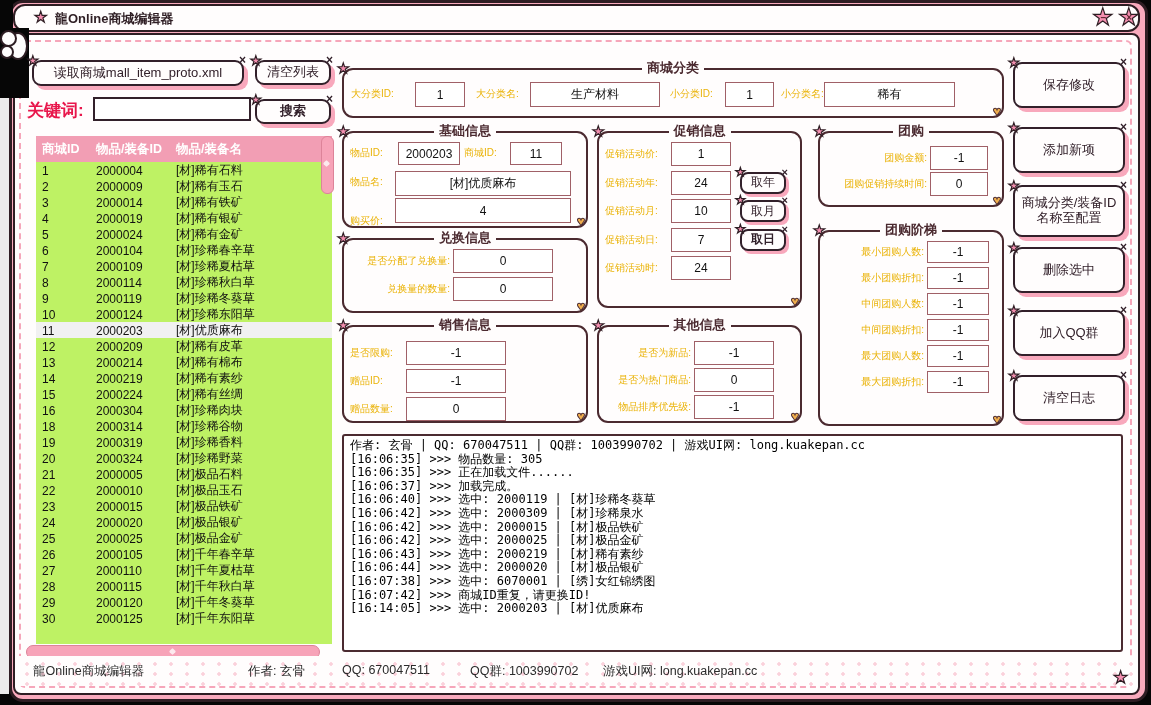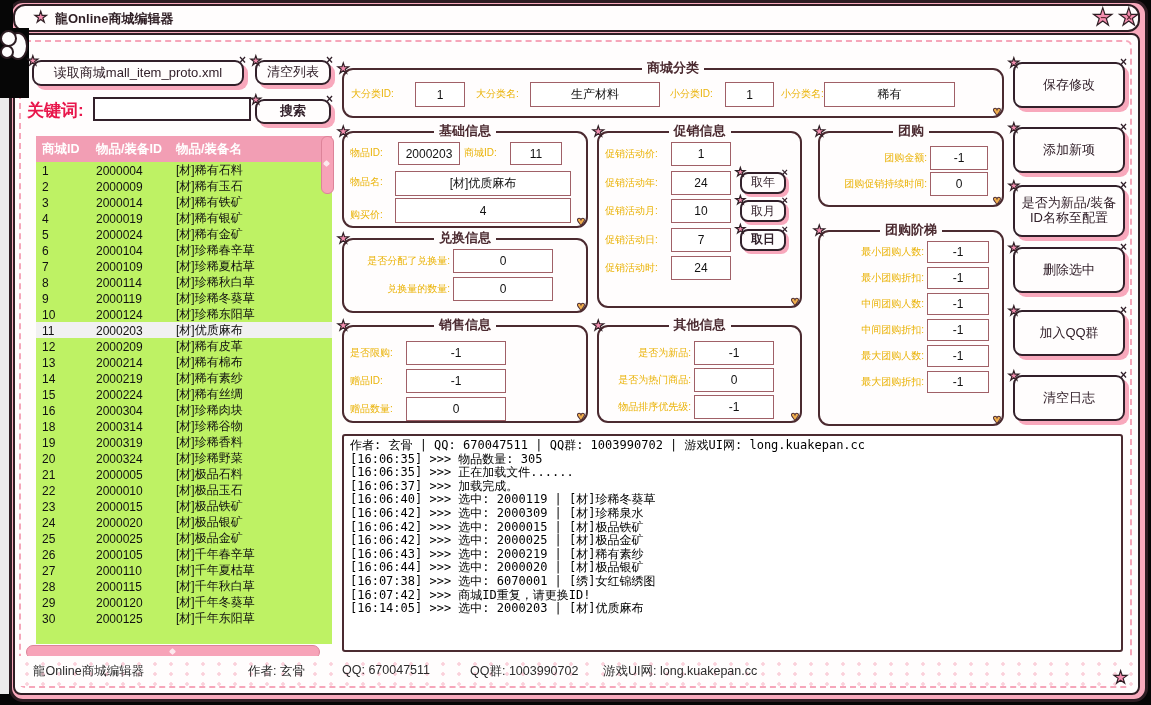--- a/index.html
+++ b/index.html
@@ -84,21 +84,21 @@
   .cb-l2{left:124px;margin-left:8px;} .cb-i2{left:186px;width:130px;}
   .cb-l3{left:326px;} .cb-i3{left:381px;width:49px;}
   .cb-l4{left:437px;} .cb-i4{left:480px;width:131px;}
 
   .box-basic{left:342px;top:131px;width:246px;height:97px;}
   .box-basic .lbl{position:absolute;}
   .box-basic .finp{position:absolute;}
   .bb-l1{left:6px;top:13px;} .bb-i1{left:54px;top:9px;width:62px;height:23px;}
   .bb-l2{left:120px;top:13px;}.bb-i2{left:166px;top:9px;width:52px;height:23px;}
   .bb-l3{left:6px;top:42px;}  .bb-i3{left:51px;top:38px;width:176px;height:25px;}
-  .bb-l4{left:6px;top:75px;}  .bb-i4{left:51px;top:65px;width:176px;height:25px;}
+  .bb-l4{left:6px;top:81px;}  .bb-i4{left:51px;top:65px;width:176px;height:25px;}
 
   .frow{display:flex;align-items:center;}
   .frow .lbl{text-align:right;}
 
   .box-exchange{left:342px;top:238px;width:246px;height:75px;padding-top:9px;}
   .box-exchange .frow{height:24px;margin-bottom:4px;justify-content:flex-end;padding-right:33px;}
   .box-exchange .finp{width:100px;height:24px;margin-left:3px;}
 
   .box-sale{left:342px;top:325px;width:246px;height:98px;padding-top:14px;}
   .box-sale .frow{height:24px;margin-bottom:4px;padding-left:6px;}
@@ -582,21 +582,21 @@
 
       <div class="cbtn abtn">
         <i class="star tl">★</i>
         <i class="tr">×</i>
         <b style="font-weight:normal">添加新项</b>
       </div>
 
       <div class="cbtn abtn">
         <i class="star tl">★</i>
         <i class="tr">×</i>
-        <b style="font-weight:normal">是否为新品/装备ID名称至配置</b>
+        <b style="font-weight:normal">商城分类/装备ID名称至配置</b>
       </div>
 
       <div class="cbtn abtn">
         <i class="star tl">★</i>
         <i class="tr">×</i>
         <b style="font-weight:normal">删除选中</b>
       </div>
 
       <div class="cbtn abtn">
         <i class="star tl">★</i>

